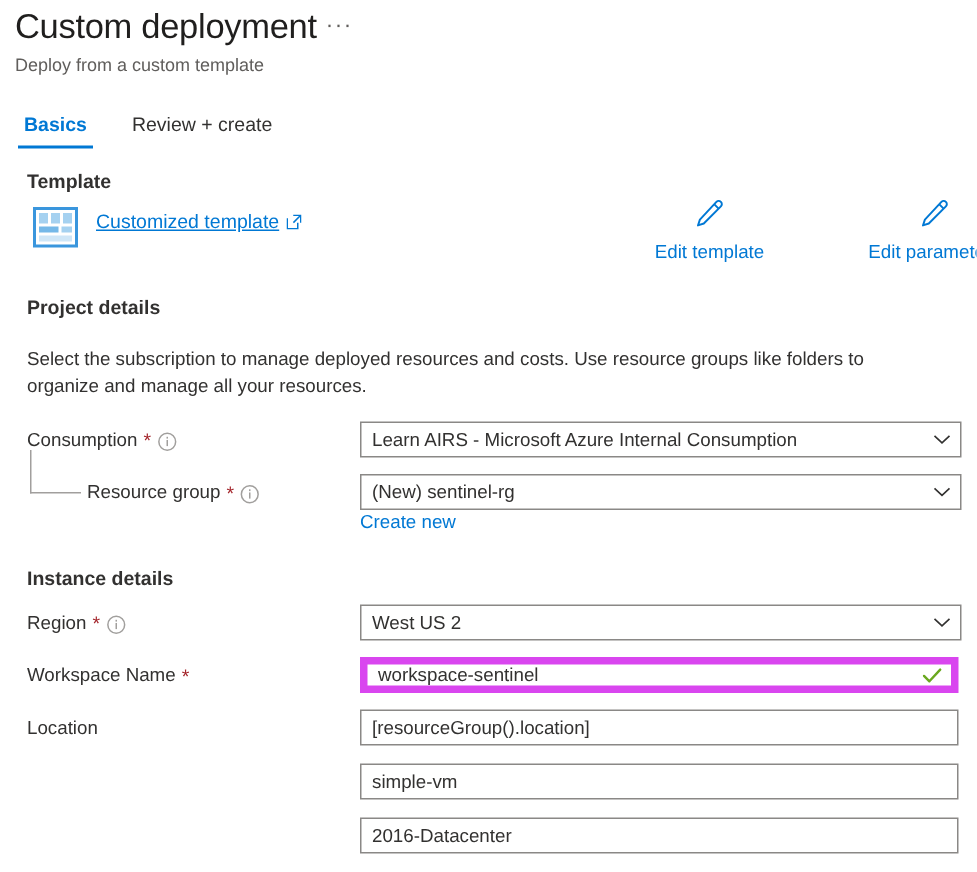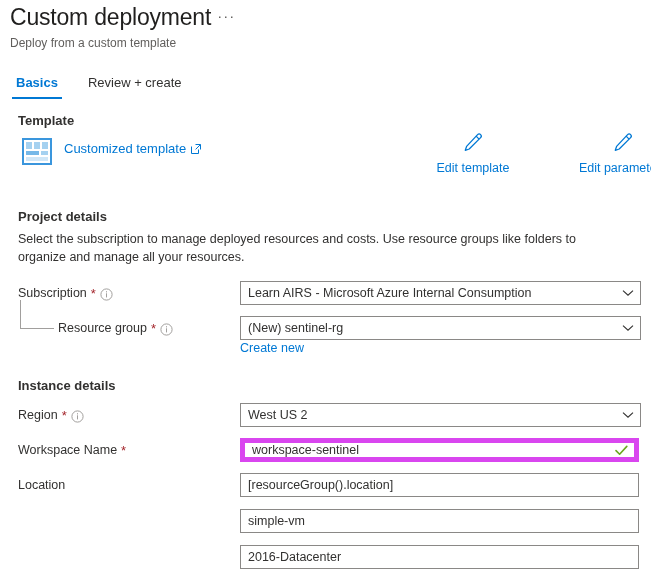--- a/index.html
+++ b/index.html
@@ -86,21 +86,21 @@
   
   .section-head {
     position: absolute;
     left: 18px;
     font-size: 13px;
     font-weight: 600;
     color: #323130;
     line-height: 18px;
   }
   #tpl-head  { top: 112px; }
-  #proj-head { top: 208px; text-align: right; }
+  #proj-head { top: 196px; text-align: right; }
   #inst-head { top: 377px; }
 
   .section-desc {
     position: absolute;
     left: 18px;
     top: 230px;
     width: 600px;
     font-size: 12.5px;
     color: #323130;
     line-height: 18px;
@@ -148,20 +148,21 @@
   }
   .tpl-text { padding-top: 1px; }
   .tpl-link {
     font-size: 13px;
     color: #0078d4;
     cursor: pointer;
     line-height: 17px;
     display: inline-flex;
     align-items: center;
     gap: 5px;
+    text-decoration: underline;
   }
   .tpl-link .label { text-decoration: none; }
   .ext-icon { display: inline-block; line-height: 0; }
   .tpl-sub {
     font-size: 12px;
     color: #323130;
     margin-top: 2px;
     line-height: 16px;
   }
 
@@ -344,21 +345,21 @@
     </span>
     <span class="ea-label">Edit parameters</span>
   </div>
 </div>
 
 <div class="section-head" id="proj-head">Project details</div>
 <div class="section-desc">Select the subscription to manage deployed resources and costs. Use resource groups like folders to organize and manage all your resources.</div>
 
 <div class="row" id="row-subscription">
   <div class="lbl">
-    <span>Subscription</span>
+    <span>Consumption</span>
     <span class="req">*</span>
     <span class="info-icon">
       <svg width="13" height="13" viewBox="0 0 13 13">
         <circle cx="6.5" cy="6.5" r="5.6" fill="none" stroke="#a19f9d" stroke-width="1"></circle>
         <rect x="6" y="5.3" width="1" height="4.1" fill="#a19f9d"></rect>
         <rect x="6" y="3.2" width="1" height="1.2" fill="#a19f9d"></rect>
       </svg>
     </span>
   </div>
   <div class="field dropdown">

